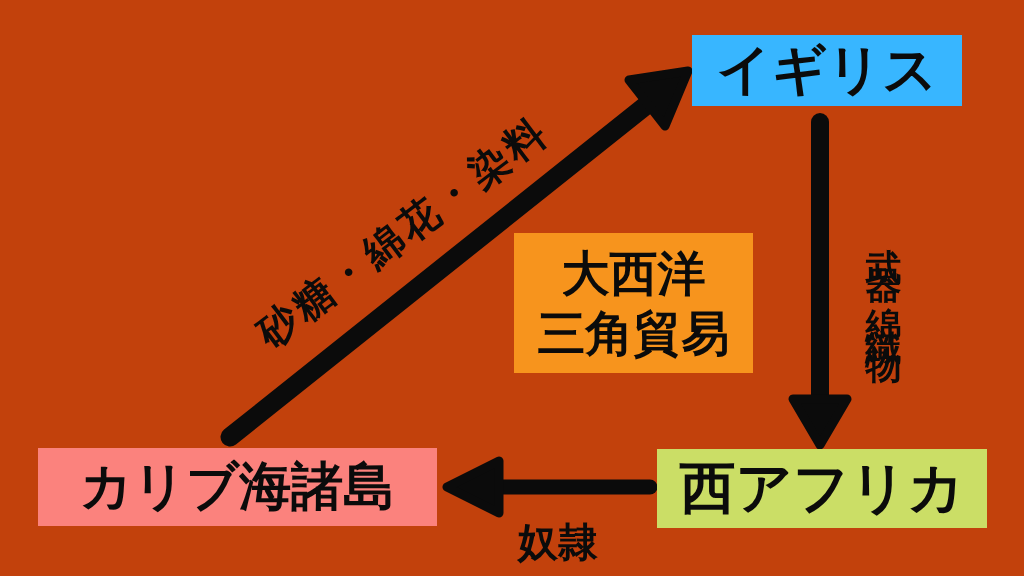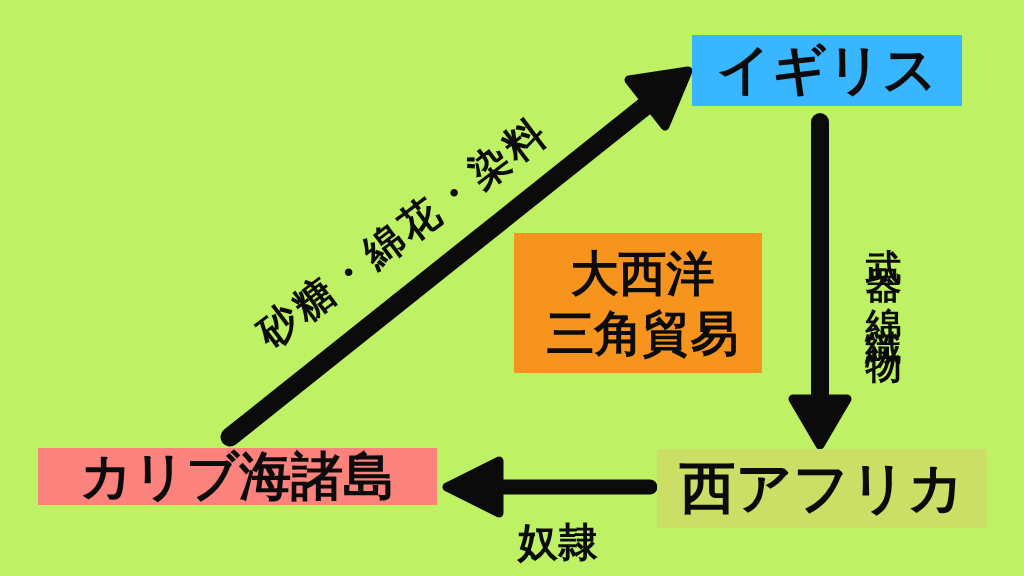--- a/index.html
+++ b/index.html
@@ -36,36 +36,35 @@
     font-size: 54px;
   }
   .node-west-africa {
     left: 657px; top: 449px;
     width: 330px; height: 79px;
     font-size: 56px;
     font-family: Liberation Serif, serif;
   }
   .node-caribbean {
     left: 38px; top: 448px;
-    width: 399px; height: 57px;
+    width: 399px; height: 78px;
     font-size: 52px;
   }
   .center-box {
     position: absolute;
     left: 514px; top: 233px;
     width: 239px; height: 140px;
     display: flex;
     flex-direction: column;
     align-items: center;
     justify-content: center;
     font-weight: 800;
     font-size: 48px;
     line-height: 1.25;
     white-space: nowrap;
-    padding-left: 9px;
   }
   .edge-label {
     position: absolute;
     font-weight: 800;
     color: #0b0b0b;
     white-space: nowrap;
   }
   .edge-label-diagonal {
     left: 403px; top: 232px;
     font-size: 40px;
@@ -84,21 +83,21 @@
   .edge-label-slaves {
     left: 558px; top: 542px;
     font-size: 40px;
     transform: translate(-50%, -50%);
     text-align: right;
   }
 </style>
 </head>
 <body>
 
-<div class="canvas" style="background-color: #bef264;">
+<div class="canvas" style="background-color: #c2410c;">
 
   <svg class="arrow-layer" viewBox="0 0 1024 576">
 
     <g fill="#0b0b0b" stroke="#0b0b0b">
       <line x1="230" y1="437" x2="649" y2="103" stroke-width="19" stroke-linecap="round"></line>
       <polygon points="688,71 665,126 629,80" stroke-width="9" stroke-linejoin="round"></polygon>
     </g>
 
     <g fill="#0b0b0b" stroke="#0b0b0b">
       <line x1="820" y1="122" x2="820" y2="400" stroke-width="18" stroke-linecap="round"></line>

